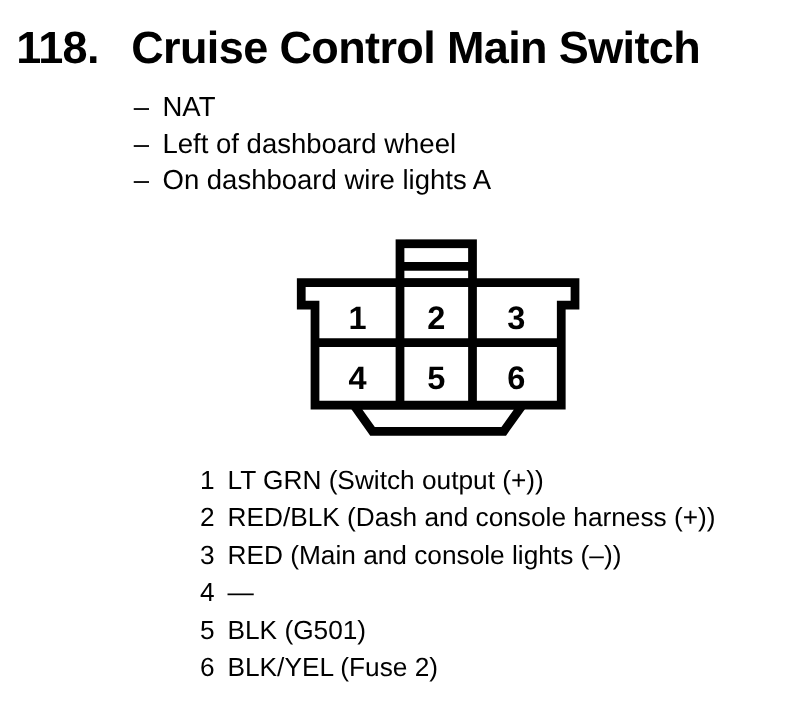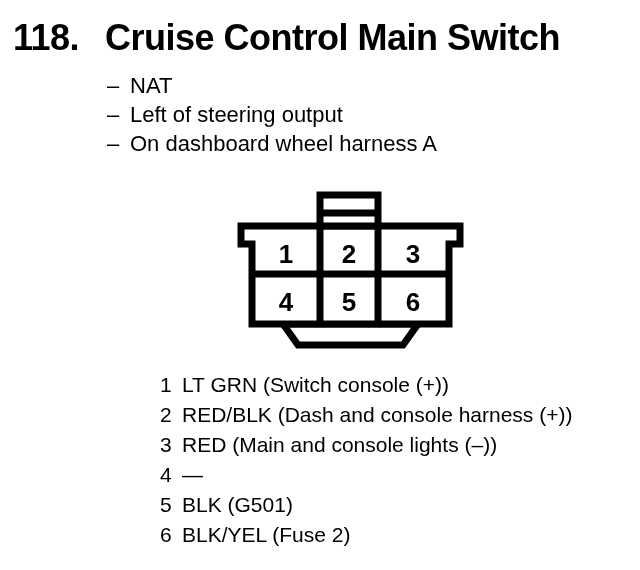--- a/index.html
+++ b/index.html
@@ -52,25 +52,25 @@
     <span class="num">118.</span><span>Cruise Control Main Switch</span>
   </div>
 
   <ul class="notes">
     <li>
       <span class="dash">–</span>
       <span>NAT</span>
     </li>
     <li>
       <span class="dash">–</span>
-      <span>Left of steering output</span>
+      <span>Left of dashboard wheel</span>
     </li>
     <li>
       <span class="dash">–</span>
-      <span>On dashboard wheel harness A</span>
+      <span>On dashboard wire lights A</span>
     </li>
   </ul>
 
   <div class="connector-wrap">
     <svg viewBox="228 186 248 170" xmlns="http://www.w3.org/2000/svg">
 
       <path d="M 283 324 L 298 345 L 403 345 L 418 324 Z" fill="#ffffff" stroke="#000000" stroke-width="7"></path>
 
       <path d="M 241 226 H 460 V 244 H 449 V 324 H 252 V 244 H 241 Z" fill="#ffffff" stroke="#000000" stroke-width="7" stroke-linejoin="miter"></path>
 
@@ -86,21 +86,21 @@
       <text x="413" y="263" text-anchor="middle" font-family="Liberation Sans, sans-serif" font-size="26" font-weight="bold" fill="#000000">3</text>
       <text x="286" y="311" text-anchor="middle" font-family="Liberation Sans, sans-serif" font-size="26" font-weight="bold" fill="#000000">4</text>
       <text x="349" y="311" text-anchor="middle" font-family="Liberation Sans, sans-serif" font-size="26" font-weight="bold" fill="#000000">5</text>
       <text x="413" y="311" text-anchor="middle" font-family="Liberation Sans, sans-serif" font-size="26" font-weight="bold" fill="#000000">6</text>
     </svg>
   </div>
 
   <div class="pin-list">
     <div class="pin-row">
       <span class="pin-num">1</span>
-      <span class="pin-desc">LT GRN (Switch console (+))</span>
+      <span class="pin-desc">LT GRN (Switch output (+))</span>
     </div>
     <div class="pin-row">
       <span class="pin-num">2</span>
       <span class="pin-desc">RED/BLK (Dash and console harness (+))</span>
     </div>
     <div class="pin-row">
       <span class="pin-num">3</span>
       <span class="pin-desc">RED (Main and console lights (–))</span>
     </div>
     <div class="pin-row">

